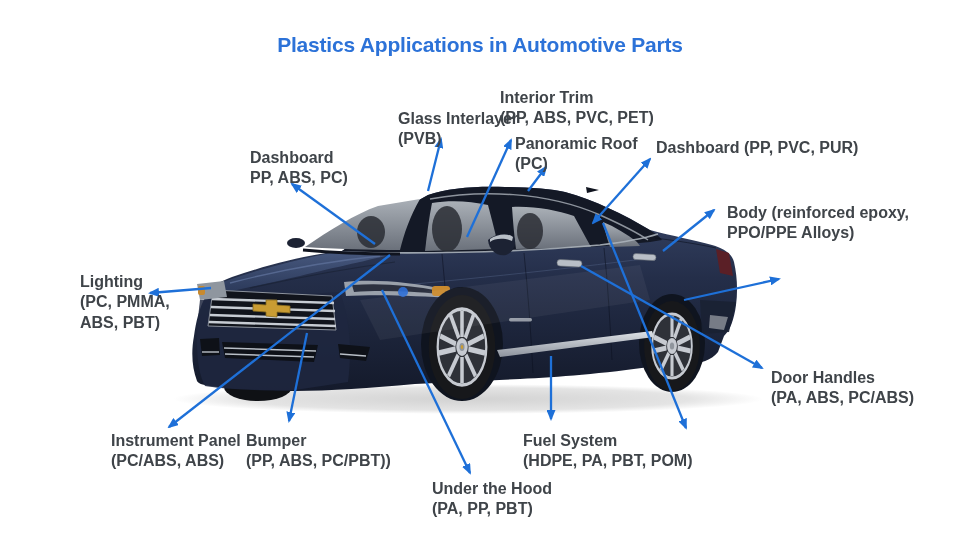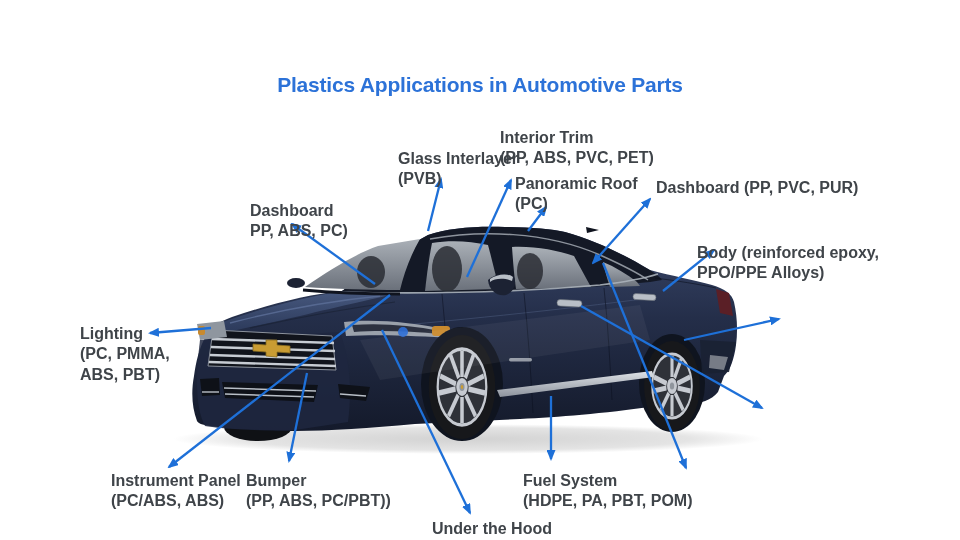--- a/index.html
+++ b/index.html
@@ -1,19 +1,19 @@
 <!DOCTYPE html>
 <html><head>
 <meta charset="utf-8">
 <style>
   html,body{margin:0;padding:0;background:#fff;}
   body{width:960px;height:540px;position:relative;overflow:hidden;
        font-family:"Liberation Sans", sans-serif;
        --accent:#1e70d8; --titleblue:#2c72d8; --labelgray:#3f4449;}
-  .stage{position:absolute;inset:0;width:960px;height:440px;margin-top:40px;}
+  .stage{position:absolute;inset:0;width:960px;height:440px;}
   .title{position:absolute;left:0;right:0;top:33px;text-align:center;
          font-size:21px;font-weight:700;color:var(--titleblue);letter-spacing:-0.2px;}
   .lbl{position:absolute;font-size:16px;font-weight:700;color:var(--labelgray);
        line-height:1.27;white-space:pre-line;}
   svg.canvas{position:absolute;left:0;top:0;}
   .arrow-line{stroke:var(--accent);stroke-width:2.3;}
   #ah path,#ahs path{fill:var(--accent);}
 </style>
 </head>
 <body style="--accent: #1e70d8; --titleblue: #2c72d8; --labelgray: #3f4449;">
@@ -223,27 +223,29 @@
       </g>
   </svg>
 
   <div class="lbl" style="left:398px;top:109px">Glass Interlayer
 (PVB)</div>
   <div class="lbl" style="left:500px;top:88px">Interior Trim
 (PP, ABS, PVC, PET)</div>
   <div class="lbl" style="left:515px;top:134px">Panoramic Roof
 (PC)</div>
   <div class="lbl" style="left:656px;top:138px">Dashboard (PP, PVC, PUR)</div>
-  <div class="lbl" style="left:250px;top:161px">Dashboard
+  <div class="lbl" style="left:250px;top:148px">Dashboard
 PP, ABS, PC)</div>
-  <div class="lbl" style="left:697px;top:203px">Body (reinforced epoxy,
+  <div class="lbl" style="left:727px;top:203px">Body (reinforced epoxy,
 PPO/PPE Alloys)</div>
-  <div class="lbl" style="left:80px;top:284px">Lighting
+  <div class="lbl" style="left:80px;top:272px">Lighting
 (PC, PMMA,
 ABS, PBT)</div>
+  <div class="lbl" style="left:771px;top:368px">Door Handles
+(PA, ABS, PC/ABS)</div>
   <div class="lbl" style="left:111px;top:431px">Instrument Panel
 (PC/ABS, ABS)</div>
   <div class="lbl" style="left:246px;top:431px">Bumper
 (PP, ABS, PC/PBT))</div>
   <div class="lbl" style="left:523px;top:431px">Fuel System
 (HDPE, PA, PBT, POM)</div>
   <div class="lbl" style="left:432px;top:479px">Under the Hood
 (PA, PP, PBT)</div>
 
 </div>

